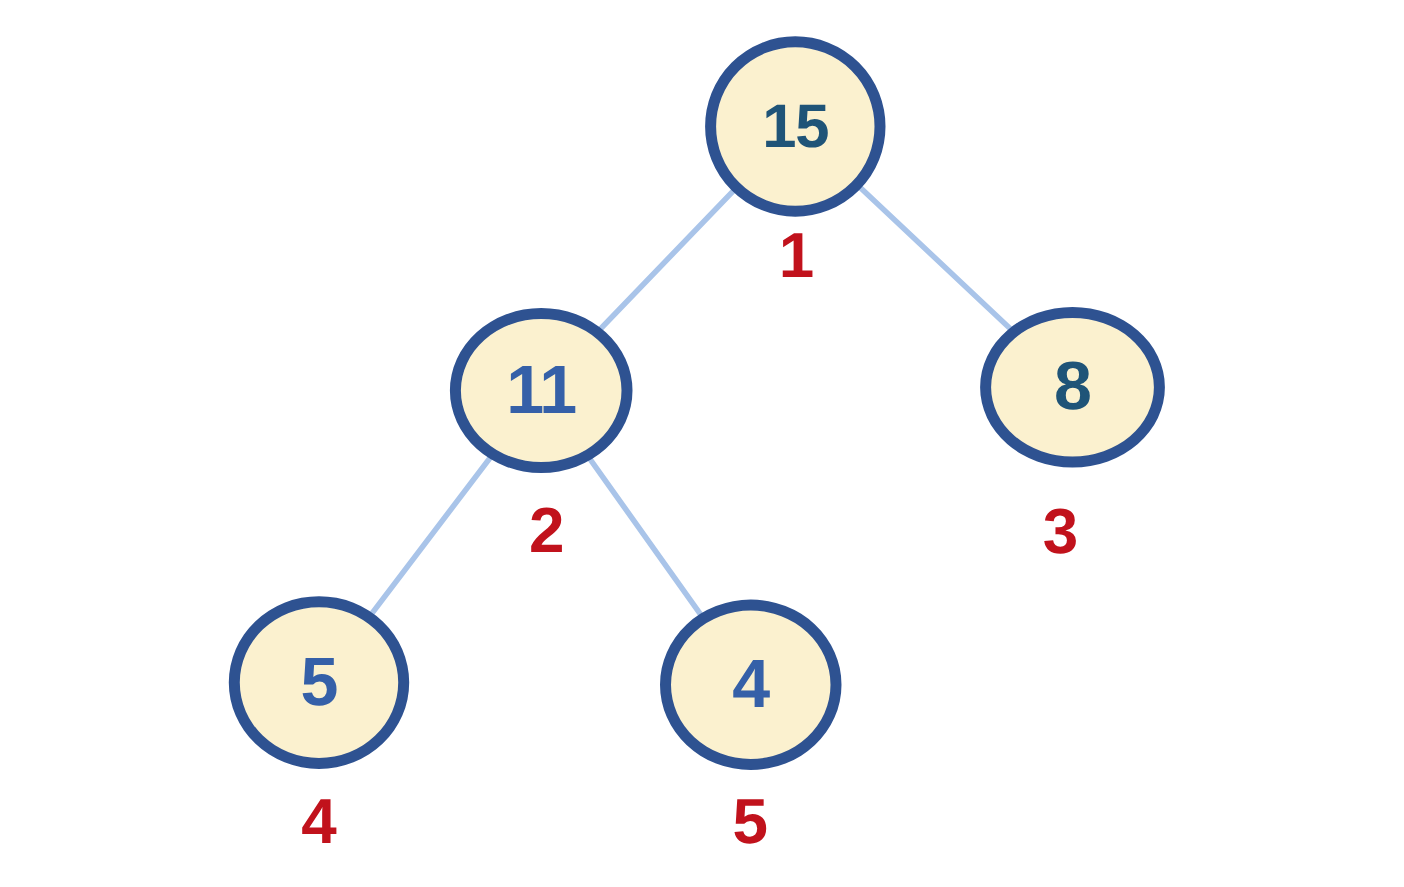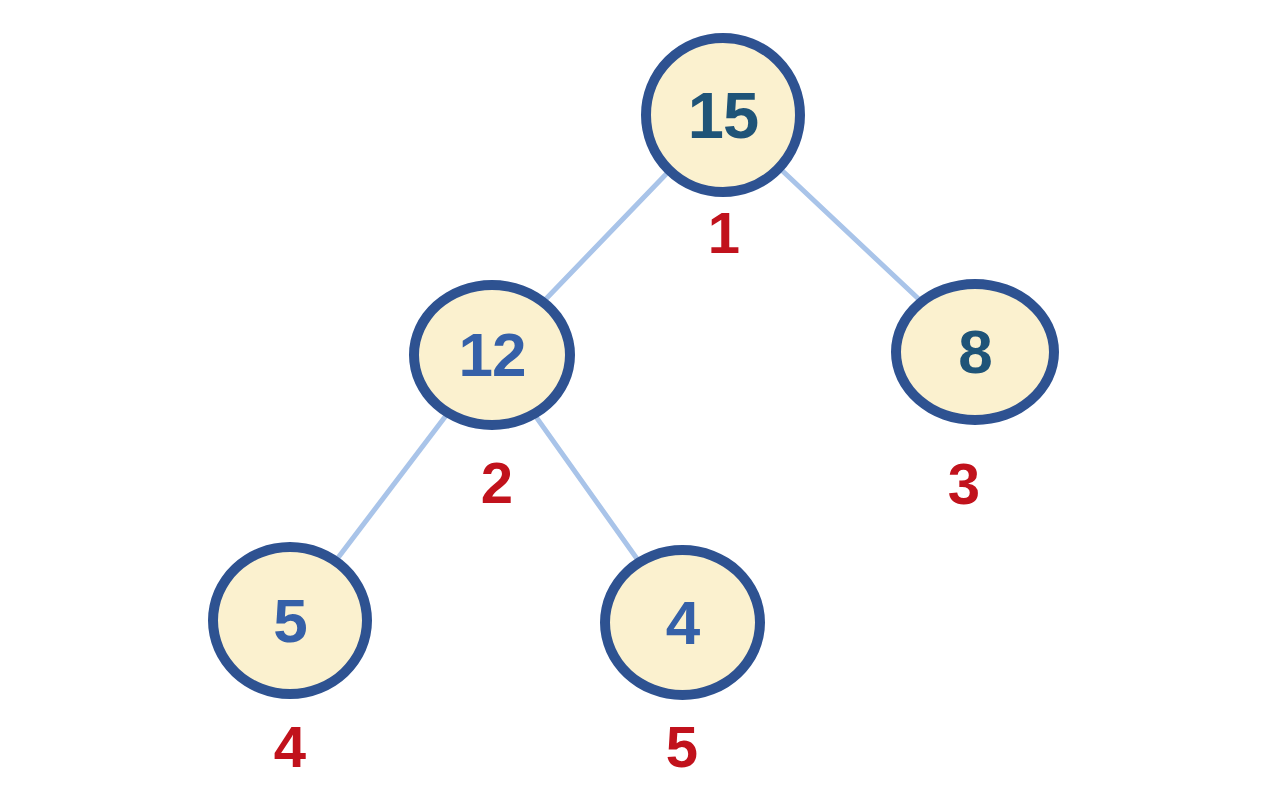--- a/index.html
+++ b/index.html
@@ -41,21 +41,21 @@
     font-size: 62px;
     font-weight: bold;
     line-height: 1;
     letter-spacing: -1px;
   }
   .node-root   { left: 641px; top:  33px; width: 164px; height: 164px; }
   .node-10     { left: 409px; top: 280px; width: 166px; height: 150px; }
   .node-8      { left: 891px; top: 279px; width: 168px; height: 146px; }
   .node-5      { left: 208px; top: 542px; width: 164px; height: 157px; }
   .node-4      { left: 600px; top: 545px; width: 165px; height: 155px; }
-  .node-root .value { font-size: 65px; }
+  .node-root .value { font-size: 56px; }
   .order {
     position: absolute;
     transform: translate(-50%, -50%);
     font-size: 58px;
     font-weight: bold;
     line-height: 1;
     color: var(--order-label, #c1121c);
   }
   .order-1 { left: 724px; top: 233px; }
   .order-2 { left: 497px; top: 483px; }
@@ -73,21 +73,21 @@
     <line class="edge" x1="723" y1="115" x2="975" y2="352"></line>
     <line class="edge" x1="492" y1="355" x2="290" y2="621"></line>
     <line class="edge" x1="492" y1="355" x2="682" y2="622"></line>
   </svg>
 
   <div class="node node-root">
     <span class="value" style="color: rgb(31, 84, 120);">15</span>
   </div>
 
   <div class="node node-10">
-    <span class="value" style="color: rgb(53, 96, 168);">12</span>
+    <span class="value" style="color: rgb(53, 96, 168);">11</span>
   </div>
 
   <div class="node node-8">
     <span class="value" style="color: rgb(31, 84, 120);">8</span>
   </div>
 
   <div class="node node-5">
     <span class="value" style="color: rgb(53, 96, 168);">5</span>
   </div>
 

